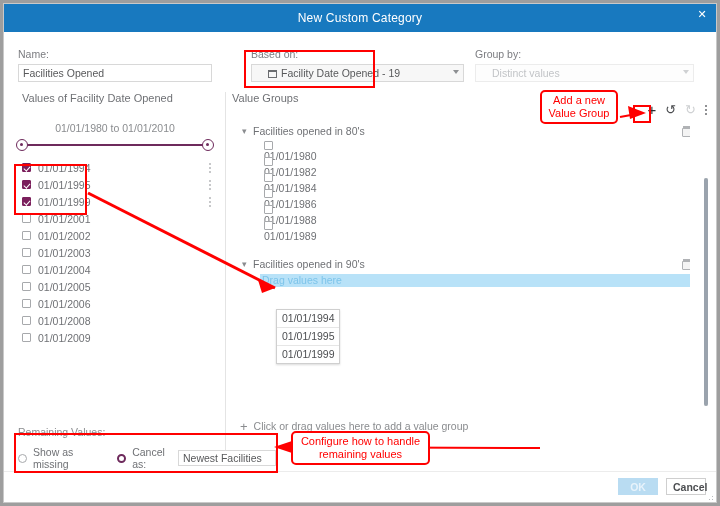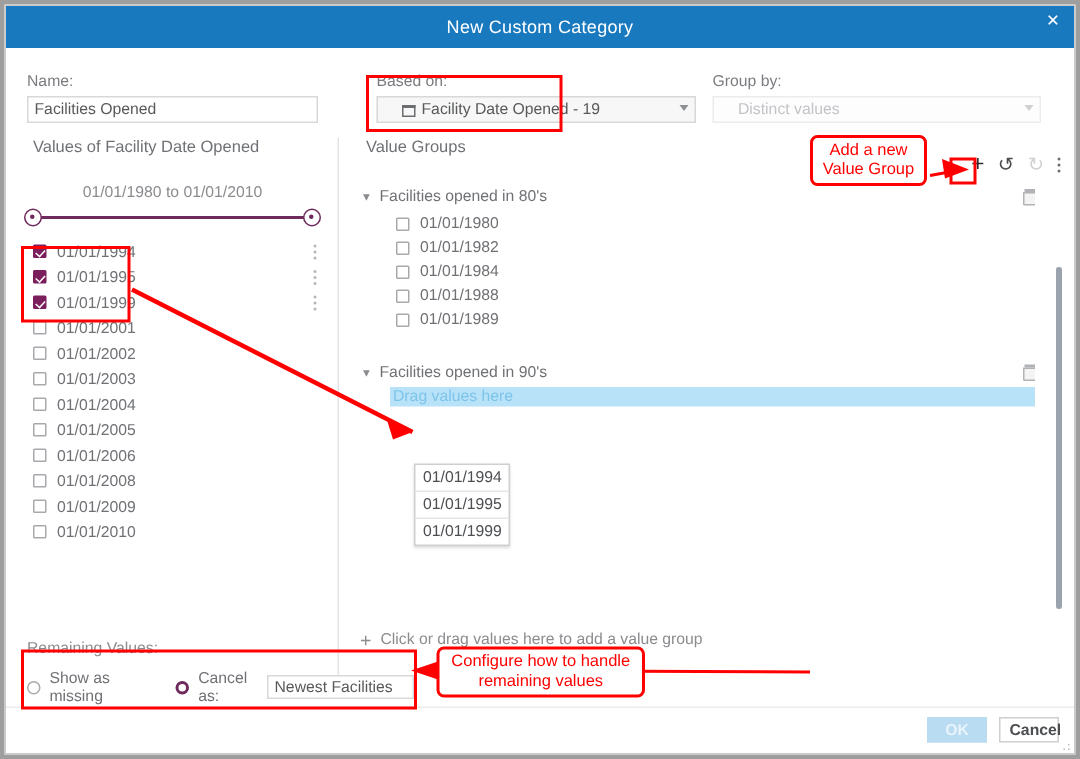--- a/index.html
+++ b/index.html
@@ -89,21 +89,21 @@
 
   
   .midpanel{position:absolute;left:228px;top:60px;right:26px;bottom:52px;overflow:hidden;}
   .group-hd{display:flex;align-items:center;margin-top:21px;position:relative;}
   .chev{width:8px;margin-left:10px;color:#8a8c8f;font-size:9px;line-height:9px;}
   .group-name{font-size:10.5px;color:#6f7175;margin-left:3px;}
   .trash{position:absolute;right:-1px;width:9px;height:11px;cursor:pointer;}
   .trash:before{content:"";position:absolute;left:0;top:2px;width:9px;height:9px;border:1px solid #b0b2b5;box-sizing:border-box;border-radius:0 0 1px 1px;background:#f4f4f4;}
   .trash:after{content:"";position:absolute;left:1px;top:0;width:7px;height:2px;background:#b0b2b5;}
   .grouplist{list-style:none;margin:4px 0 0 0;padding:0;}
-  .grouprow{height:16px;display:flex;align-items:center;padding-left:32px;}
+  .grouprow{height:16px;display:flex;padding-left:32px;flex-direction:column;}
   .droprow{
     height:13px;background:#b8e2f8;margin-top:3px;margin-left:28px;margin-right:0;
     font-size:10.5px;color:#7dc4ea;padding-left:2px;line-height:13px;
   }
   .addgroup{position:absolute;left:8px;bottom:18px;display:flex;align-items:center;cursor:pointer;}
   .addgroup .plus{font-size:13px;color:#8a8c8f;margin-right:6px;line-height:11px;}
   .addgroup span{font-size:10.5px;color:#8a8c8f;}
 
   
   .dragghost{
@@ -258,47 +258,47 @@
             <span class="valtxt">01/01/2006</span>
           </li>
           <li class="valrow">
             <span class="cb"></span>
             <span class="valtxt">01/01/2008</span>
           </li>
           <li class="valrow">
             <span class="cb"></span>
             <span class="valtxt">01/01/2009</span>
           </li>
-          <li class="valrow">
-            <span class="cb"></span>
-            <span class="valtxt">01/01/2010</span>
-          </li>
         </ul>
     </div>
 
     <div class="midpanel">
-      <div class="panel-title" style="margin-left:12px;">Value Groups</div>
+      <div class="panel-title" style="margin-left:0;">Value Groups</div>
       <div id="groups-container">
           <div class="group-hd">
             <span class="chev">▾</span>
             <span class="group-name">Facilities opened in 80's</span>
             <span class="trash"></span>
           </div>
           <ul class="grouplist">
             <li class="grouprow">
               <span class="cb"></span>
               <span class="valtxt">01/01/1980</span>
             </li>
             <li class="grouprow">
               <span class="cb"></span>
               <span class="valtxt">01/01/1982</span>
             </li>
             <li class="grouprow">
               <span class="cb"></span>
               <span class="valtxt">01/01/1984</span>
+            </li>
+            <li class="grouprow">
+              <span class="cb"></span>
+              <span class="valtxt">01/01/1986</span>
             </li>
             <li class="grouprow">
               <span class="cb"></span>
               <span class="valtxt">01/01/1988</span>
             </li>
             <li class="grouprow">
               <span class="cb"></span>
               <span class="valtxt">01/01/1989</span>
             </li>
           </ul>

